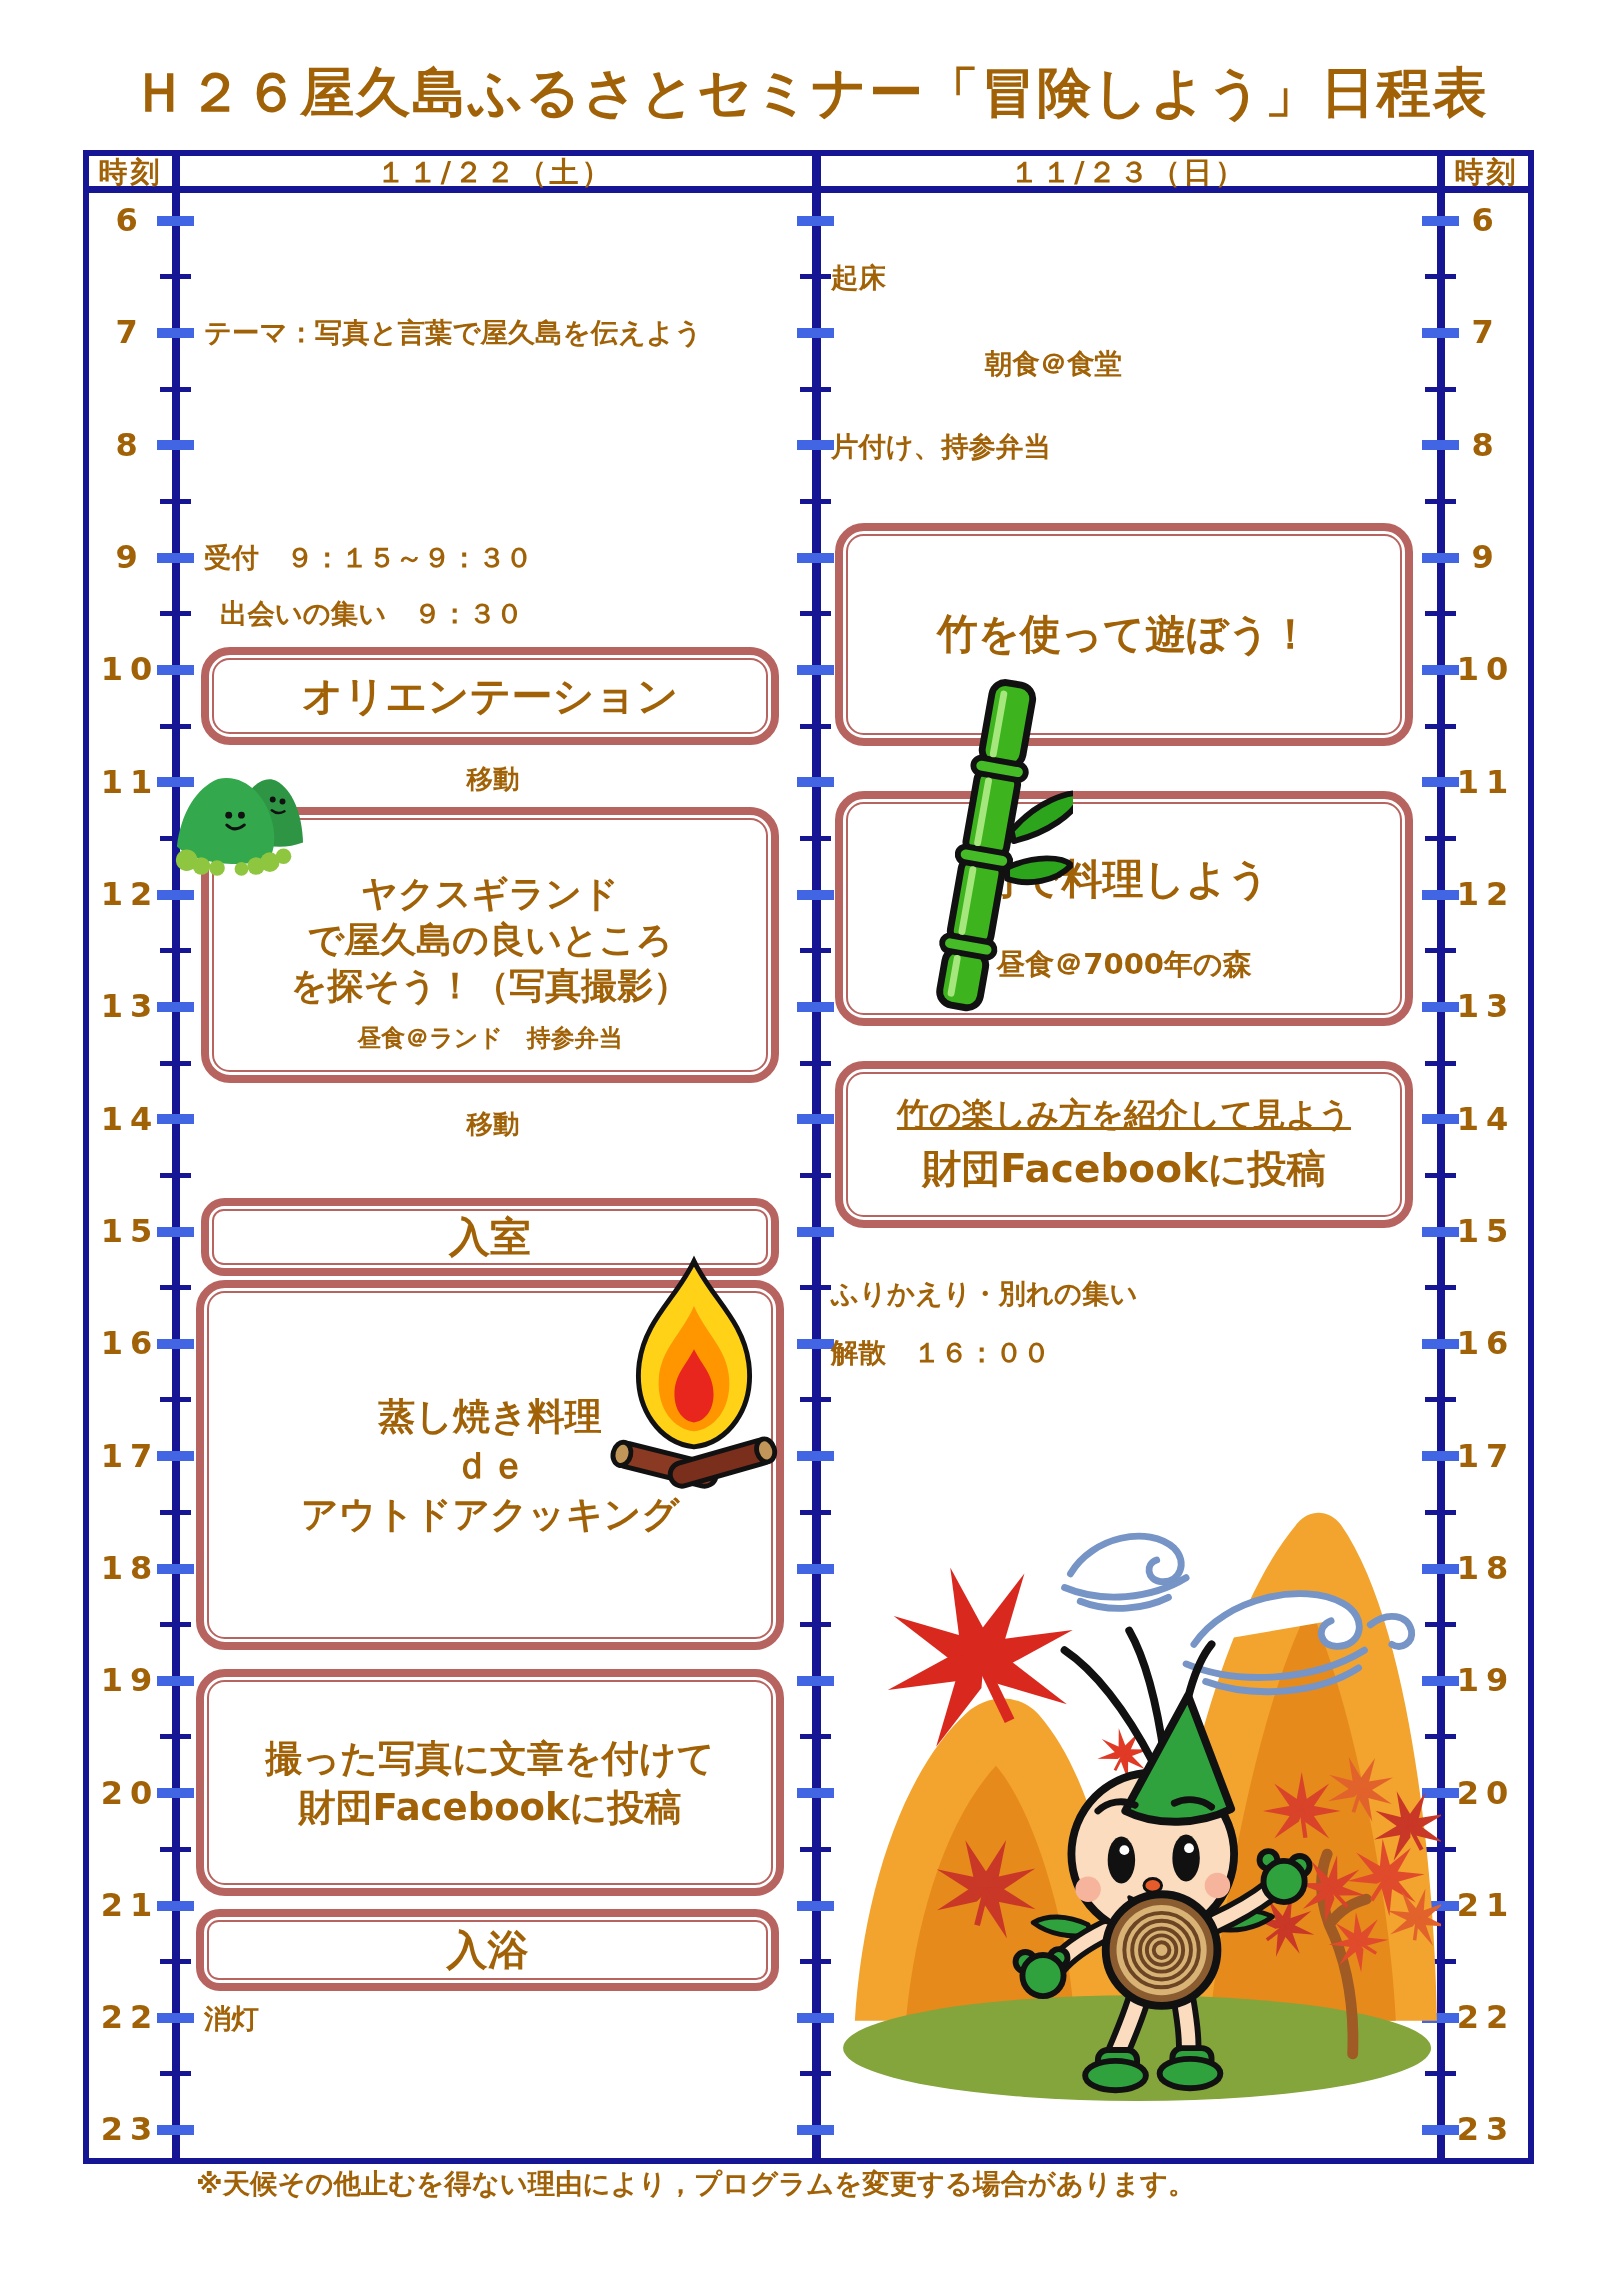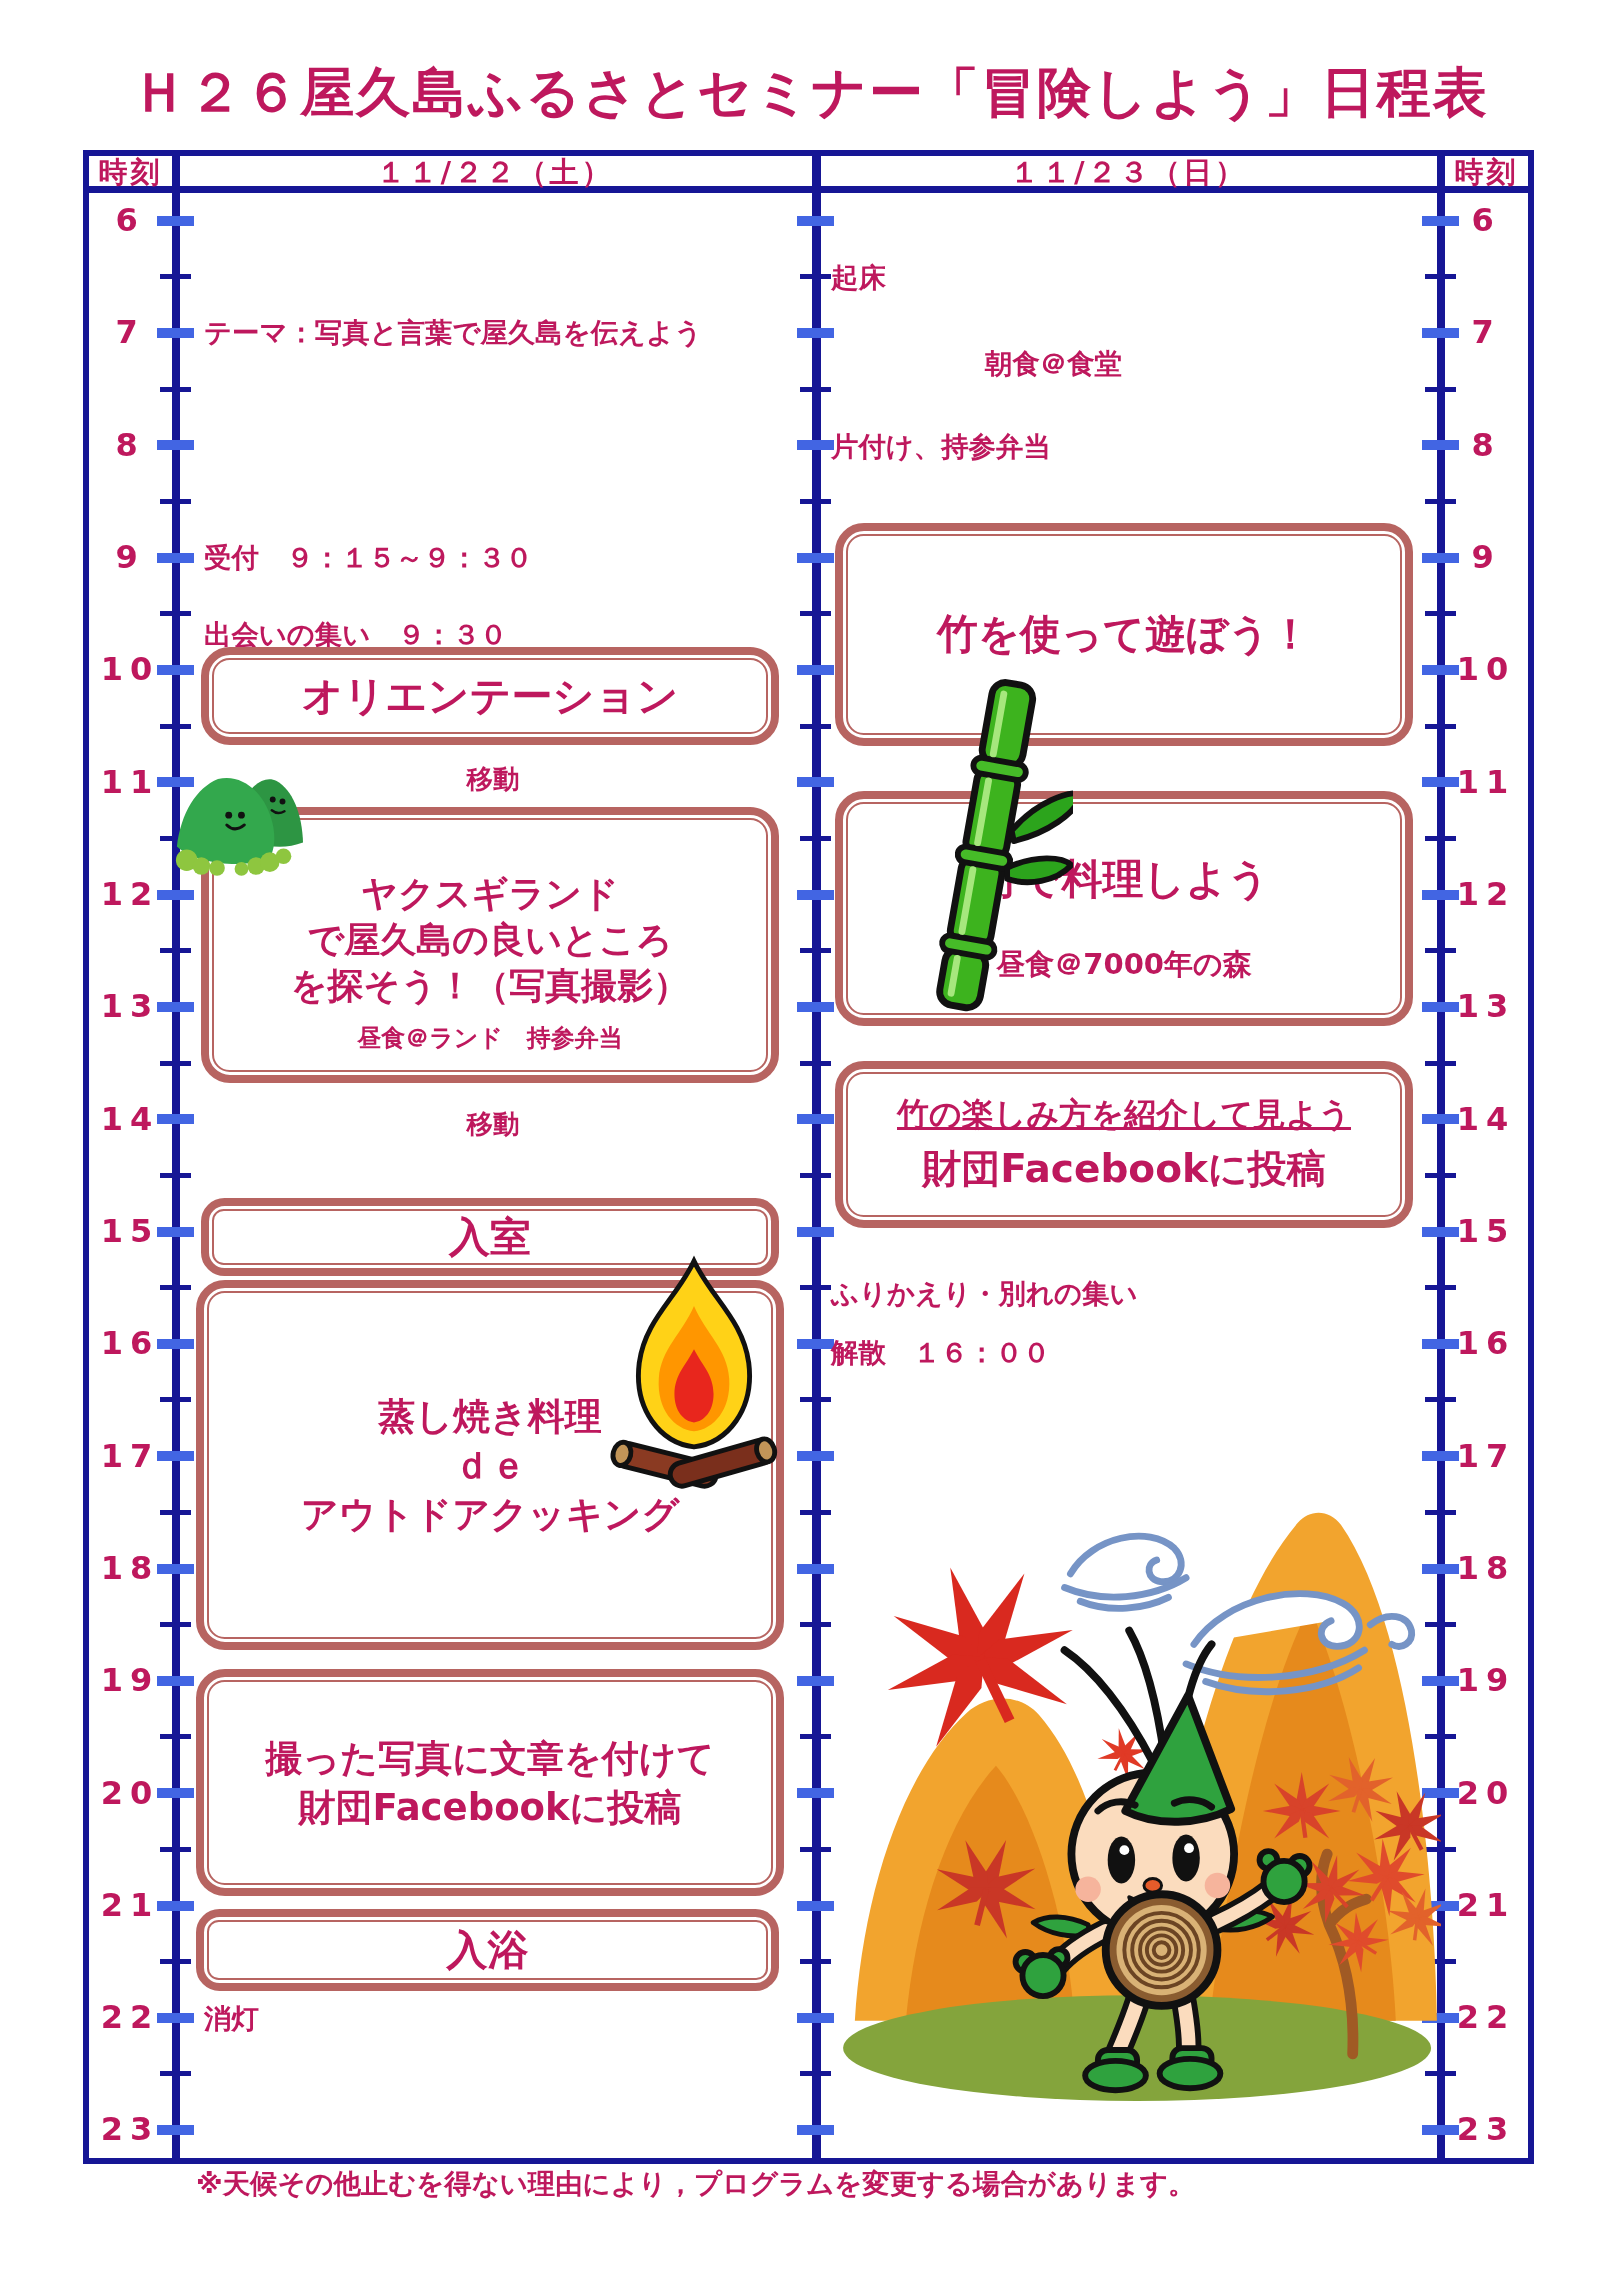--- a/index.html
+++ b/index.html
@@ -1,18 +1,18 @@
 <!DOCTYPE html>
 <html><head>
 <meta charset="utf-8">
 <style>
   html,body{margin:0;padding:0;background:#fff;}
   #page{
     position:relative;width:1621px;height:2292px;background:#ffffff;
-    font-family:"DejaVu Sans","Liberation Sans",sans-serif;color:#be185d;overflow:hidden;
+    font-family:"DejaVu Sans","Liberation Sans",sans-serif;color:#a16207;overflow:hidden;
   }
   .abs{position:absolute;}
   
   .frame{position:absolute;left:83px;top:150px;width:1451px;height:2014px;
          border:6.9px solid #161695;box-sizing:border-box;}
   .hline{position:absolute;background:#161695;}
   .vline{position:absolute;top:150px;height:2014px;background:#161695;}
   .hdr{position:absolute;top:157px;height:31px;display:flex;align-items:center;justify-content:center;
        font-weight:bold;font-size:29px;letter-spacing:2.9px;white-space:nowrap;}
   
@@ -198,21 +198,21 @@
       <div class="tick-half" style="left: 1425px; top: 2071px;"></div>
       <div class="hour-label" style="left: 86px; top: 2109px;">23</div>
       <div class="hour-label" style="left: 1442px; top: 2109px;">23</div>
       <div class="tick-hour" style="left: 157px; top: 2125px;"></div>
       <div class="tick-hour" style="left: 797px; top: 2125px;"></div>
       <div class="tick-hour" style="left: 1422px; top: 2125px;"></div>
     </div>
 
   <div class="note" style="left:204px;top:333px;">テーマ：写真と言葉で屋久島を伝えよう</div>
   <div class="note" style="left:204px;top:558px;">受付　９：１５～９：３０</div>
-  <div class="note" style="left:204px;top:614px;margin-top:21px;">出会いの集い　９：３０</div>
+  <div class="note" style="left:220px;top:614px;">出会いの集い　９：３０</div>
 
   <div class="ev" style="left:201px;top:647px;width:578px;height:98px;">
     <div class="in">
         <div class="t t42">オリエンテーション</div>
       </div>
   </div>
 
   <div class="note-center" style="left:175px;top:779px;width:636px;">移動</div>
 
   <div class="ev" style="left:201px;top:807px;width:578px;height:276px;">

